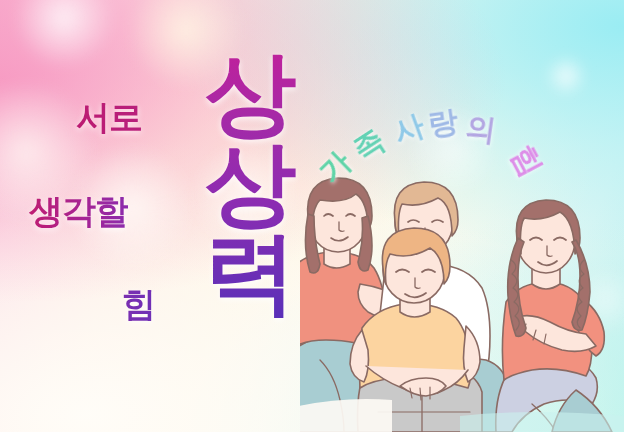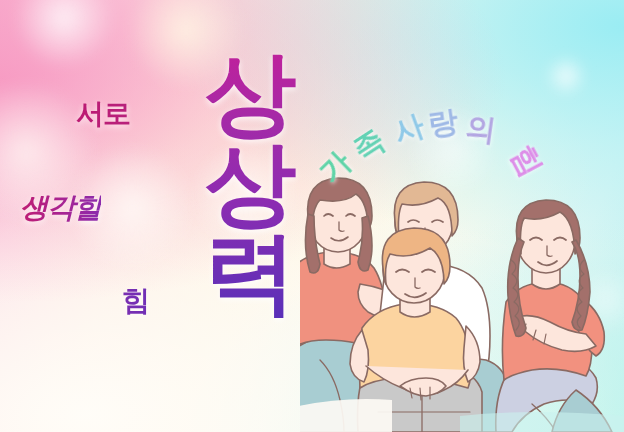--- a/index.html
+++ b/index.html
@@ -56,37 +56,37 @@
     color:transparent;-webkit-text-fill-color:transparent;
     text-shadow:none;
     filter:drop-shadow(0 2px 3px rgba(255,255,255,.85));
   }
   .bigword span{display:block;}
 
   
   .sub{
     position:absolute;
     font-weight:800;
-    font-size:28px;
+    font-size:34px;
     line-height:1;
     letter-spacing:-1px;
     white-space:nowrap;
     filter:drop-shadow(0 2px 3px rgba(255,255,255,.8));
   }
   #sub-seoro{
     left:76px;top:100px;
     background:linear-gradient(90deg,#bc1a72 0%,#b8217c 100%);
     -webkit-background-clip:text;background-clip:text;
     color:transparent;-webkit-text-fill-color:transparent;
   }
   #sub-saenggak{
-    left:20px;top:194px;
+    left:29px;top:194px;
     background:linear-gradient(90deg,#bf1d72 0%,#a62494 55%,#8b2bad 100%);
     -webkit-background-clip:text;background-clip:text;
-    color:transparent;font-style:italic;-webkit-text-fill-color:transparent;
+    color:transparent;-webkit-text-fill-color:transparent;
   }
   #sub-him{
     left:122px;top:287px;
     background:linear-gradient(90deg,#7b2fb0 0%,#6f2fb6 100%);
     -webkit-background-clip:text;background-clip:text;
     color:transparent;-webkit-text-fill-color:transparent;
   }
 
   
   #tagline{

